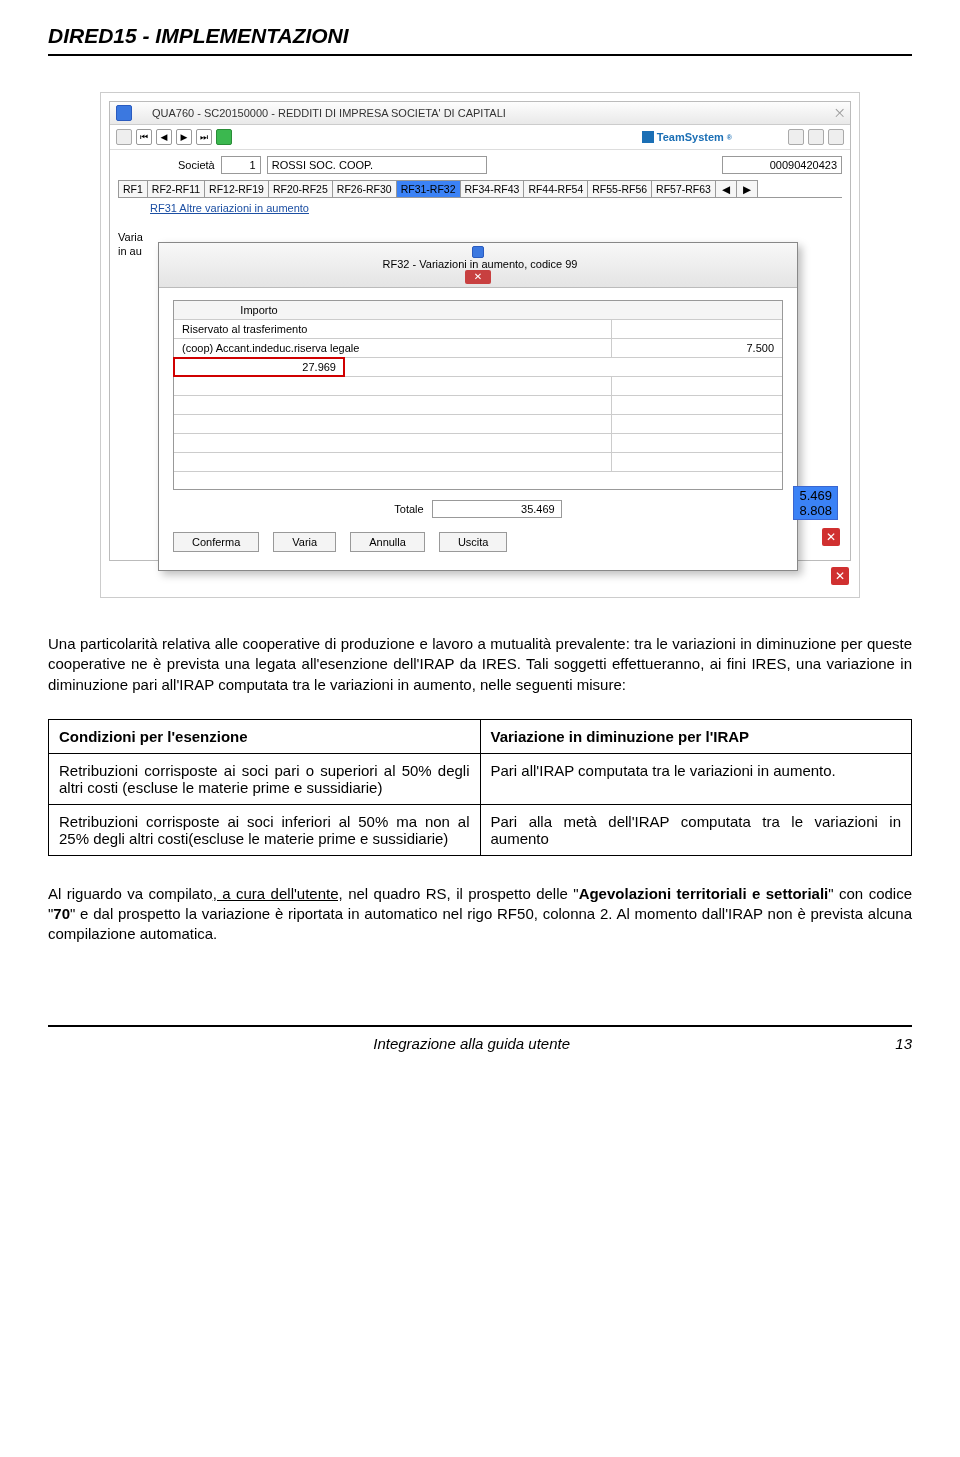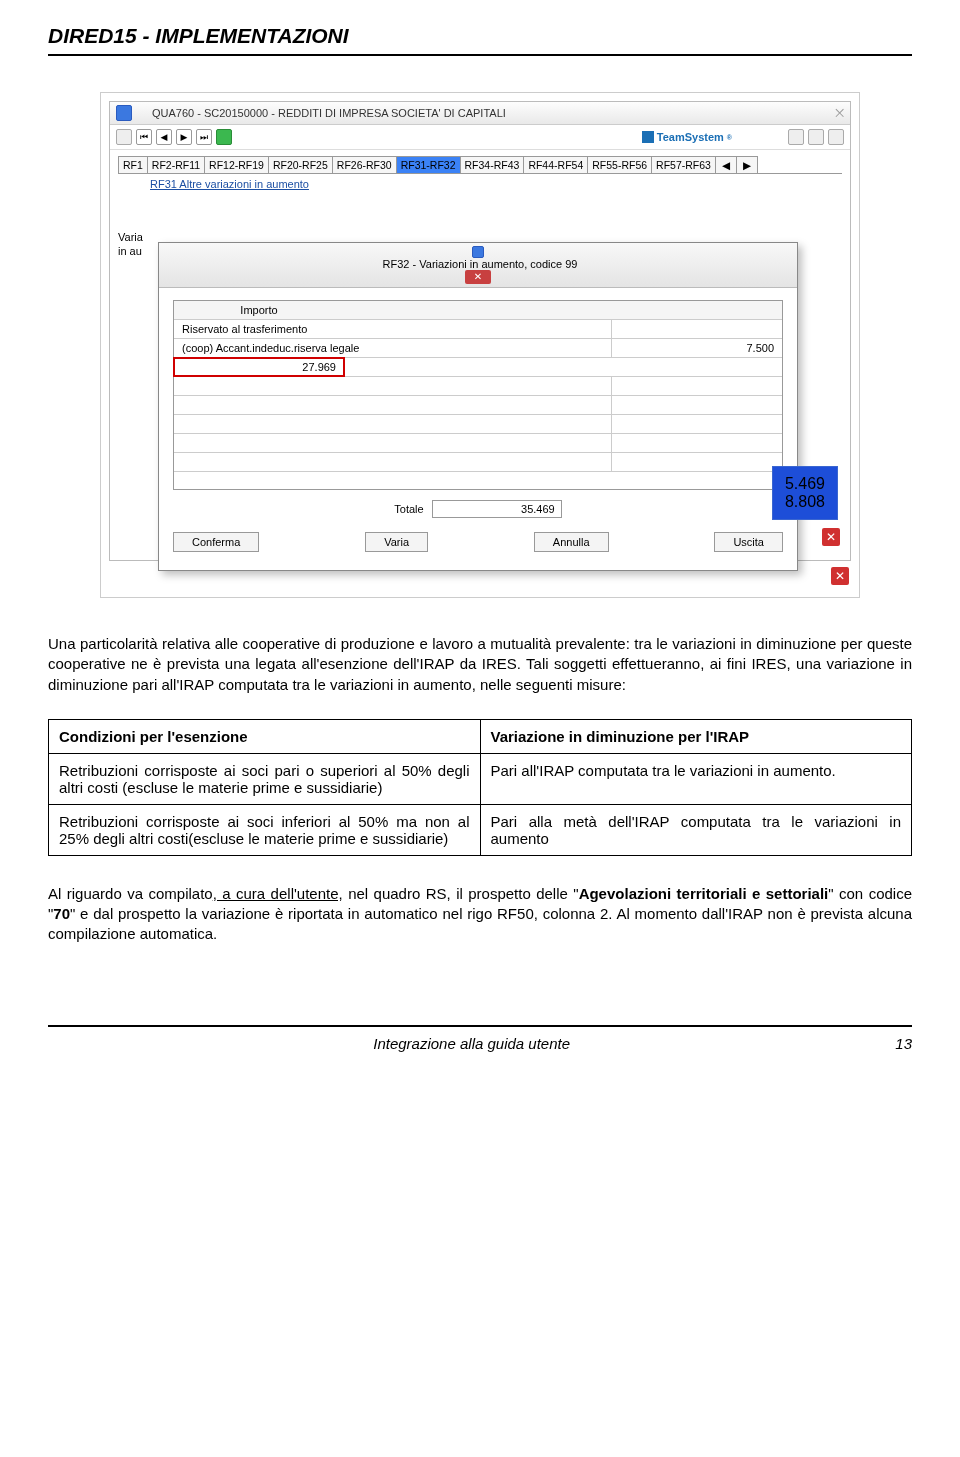--- a/index.html
+++ b/index.html
@@ -130,30 +130,30 @@
   .grid-head{background:#f5f5f5;font-weight:normal;}
   .g-c1{flex:1;padding:3px 8px;border-right:1px solid #ccc;}
   .g-c2{width:170px;padding:3px 8px;text-align:right;}
   .high{outline:2px solid #d00000;outline-offset:-1px;}
   .tot-row{
     display:flex;align-items:center;gap:8px;
     margin-top:10px;font-size:11px;justify-content:center;
   }
   .tot-row input{height:18px;border:1px solid #999;text-align:right;padding:0 6px;width:130px;font:inherit;}
   .btnrow{
-    display:flex;gap:27px;justify-content:space-between;margin-top:14px;margin-bottom:6px;
+    display:flex;gap:14px;justify-content:flex-start;margin-top:14px;margin-bottom:6px;
   }
   .btnrow button{
     font:inherit;font-size:11px;padding:3px 18px;
     border:1px solid #999;background:#f4f4f4;cursor:pointer;
   }
   .corner-box{
     position:absolute;right:12px;bottom:40px;
-    border:1px solid #3a66d0;padding:8px;
-    font-size:16px;text-align:right;background:#1d4ed8;
+    border:1px solid #3a66d0;padding:1px;
+    font-size:13px;text-align:right;background:#3b82f6;
   }
   .corner-box div{padding:0 4px;}
   .redclose{
     position:absolute;right:10px;bottom:14px;
     width:18px;height:18px;background:#d03030;color:#fff;text-align:center;
     line-height:18px;font-size:12px;border-radius:2px;
   }
   .redclose2{
     position:absolute;right:14px;bottom:6px;
     width:18px;height:18px;background:#d03030;color:#fff;text-align:center;
@@ -212,20 +212,27 @@
           <sup style="font-size:7px;">®</sup>
       </span>
       <span style="width:40px"></span>
       <span class="icons">
         <span class="ic"></span>
         <span class="ic"></span>
         <span class="ic"></span>
       </span>
     </div>
     <div class="win-body">
+      <div class="row-soc" style="padding-left:60px;">
+        <span>Società</span>
+        <input type="text" style="width: 40px; text-align: right;" value="1">
+        <input type="text" style="width: 220px;" value="ROSSI SOC. COOP.">
+        <span style="flex:1"></span>
+        <input type="text" style="width: 120px; text-align: right;" value="00090420423">
+      </div>
       <div class="tabs">
         <span>RF1</span>
         <span>RF2-RF11</span>
         <span>RF12-RF19</span>
         <span>RF20-RF25</span>
         <span>RF26-RF30</span>
         <span class="active">RF31-RF32</span>
         <span>RF34-RF43</span>
         <span>RF44-RF54</span>
         <span>RF55-RF56</span>

